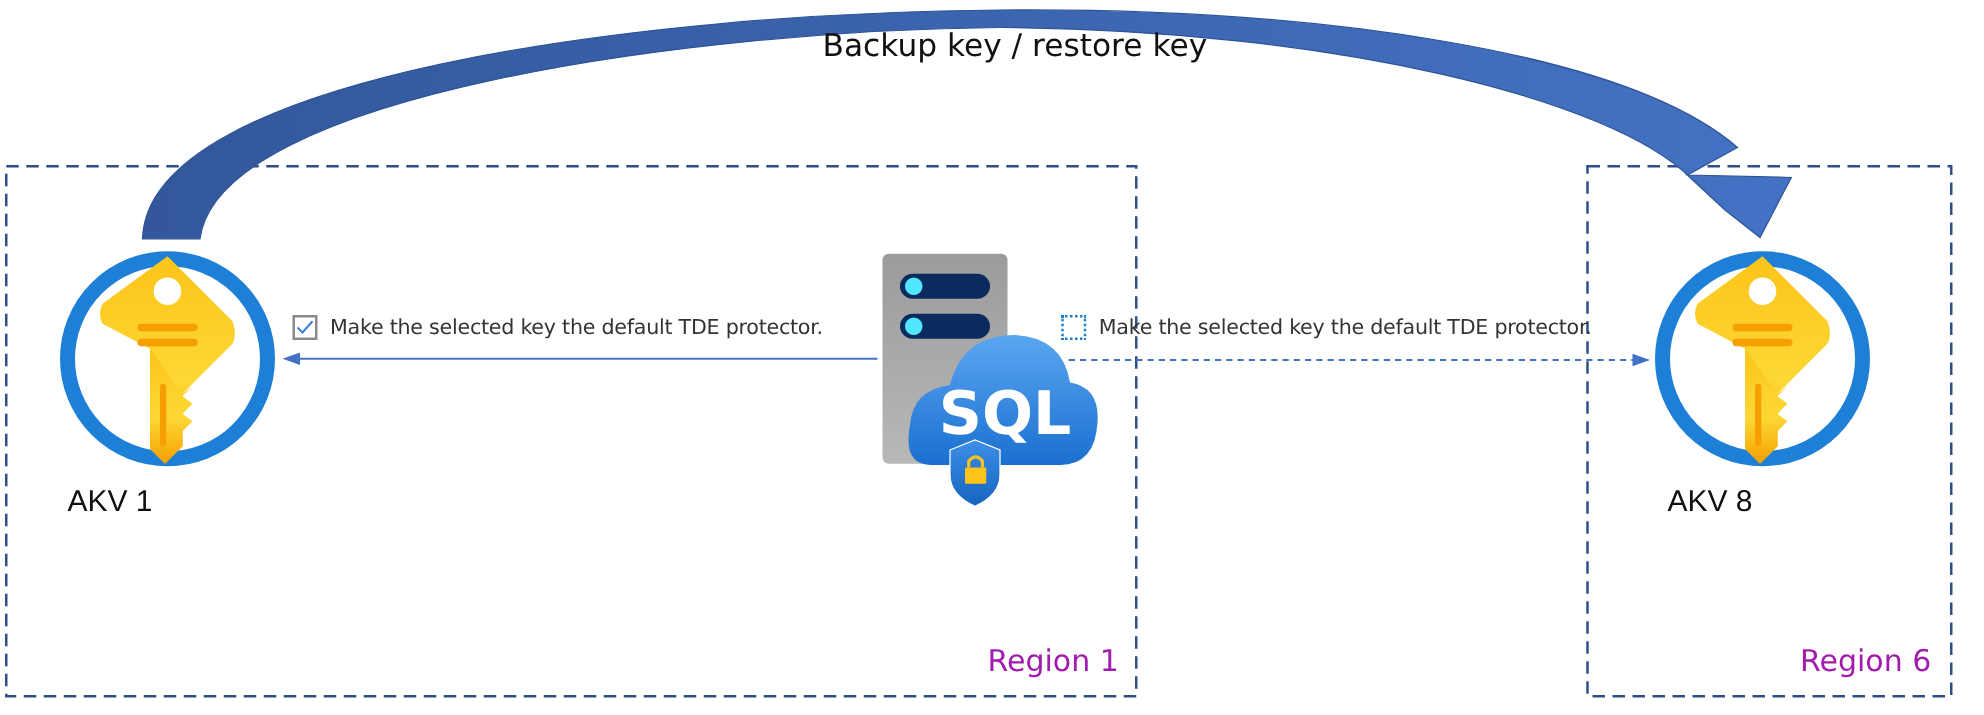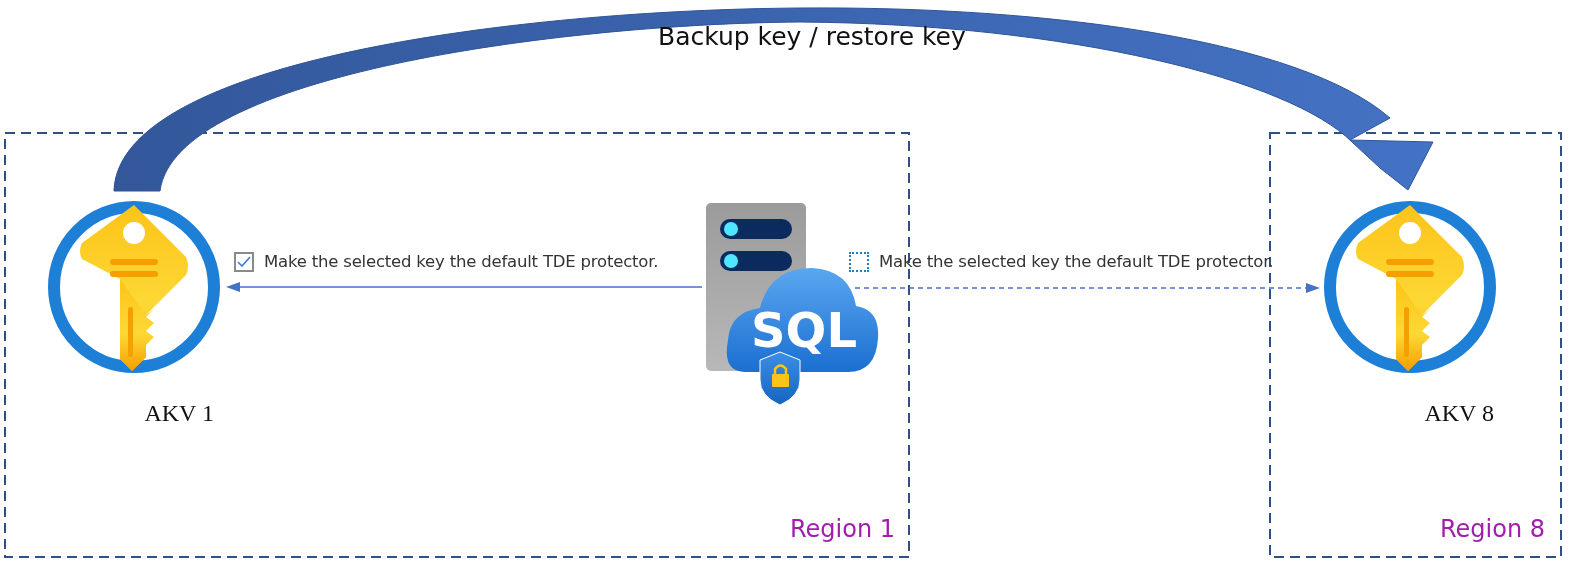--- a/index.html
+++ b/index.html
@@ -1,20 +1,20 @@
 <!DOCTYPE html>
 <html><head>
   <meta charset="utf-8">
   <style>
     html, body { margin: 0; padding: 0; background: #ffffff; }
     body { width: 1587px; height: 572px; position: relative; overflow: hidden;
            font-family: "Liberation Sans", sans-serif; }
     #canvas { position: absolute; left: 0; top: 0; width: 1587px; height: 572px; }
     .region-label { position: absolute; font-family: "DejaVu Sans", sans-serif; font-size: 24px; color: #a21caf; }
-    .node-label { position: absolute; font-family: Liberation Serif, serif; font-size: 24px; color: #111; text-align: right; width: 160px; margin-top: 12px; }
+    .node-label { position: absolute; font-family: Liberation Sans, sans-serif; font-size: 24px; color: #111; text-align: left; width: 160px; }
     .title-label { position: absolute; font-family: "DejaVu Sans", sans-serif; font-size: 25px; color: #111; }
     .cb-row { position: absolute; display: flex; align-items: flex-start; gap: 10px; }
     .cb { width: 20px; height: 20px; box-sizing: border-box; display: flex; align-items: center; justify-content: center; }
     .cb.checked { border: 2px solid #8a8a8a; background: #fff; }
     .cb.unchecked { border: 2px dotted #1e7fc8; background: #fff; }
     .cb-text { font-family: "DejaVu Sans", sans-serif; font-size: 16.5px; color: #333; letter-spacing: -0.2px; }
   </style>
 </head>
 <body>
 
@@ -97,13 +97,13 @@
 
 <div class="cb-row" style="left:849px; top:252px;">
   <div class="cb unchecked"></div>
   <span class="cb-text">Make the selected key the default TDE protector.</span>
 </div>
 
 <div class="node-label" style="left:54px; top:388px;">AKV 1</div>
 <div class="node-label" style="left:1334px; top:388px;">AKV 8</div>
 
 <div class="region-label" style="left:790px; top:515px;">Region 1</div>
-<div class="region-label" style="left:1440px; top:515px;">Region 8</div>
+<div class="region-label" style="left:1440px; top:515px;">Region 6</div>
 
 </body></html>

